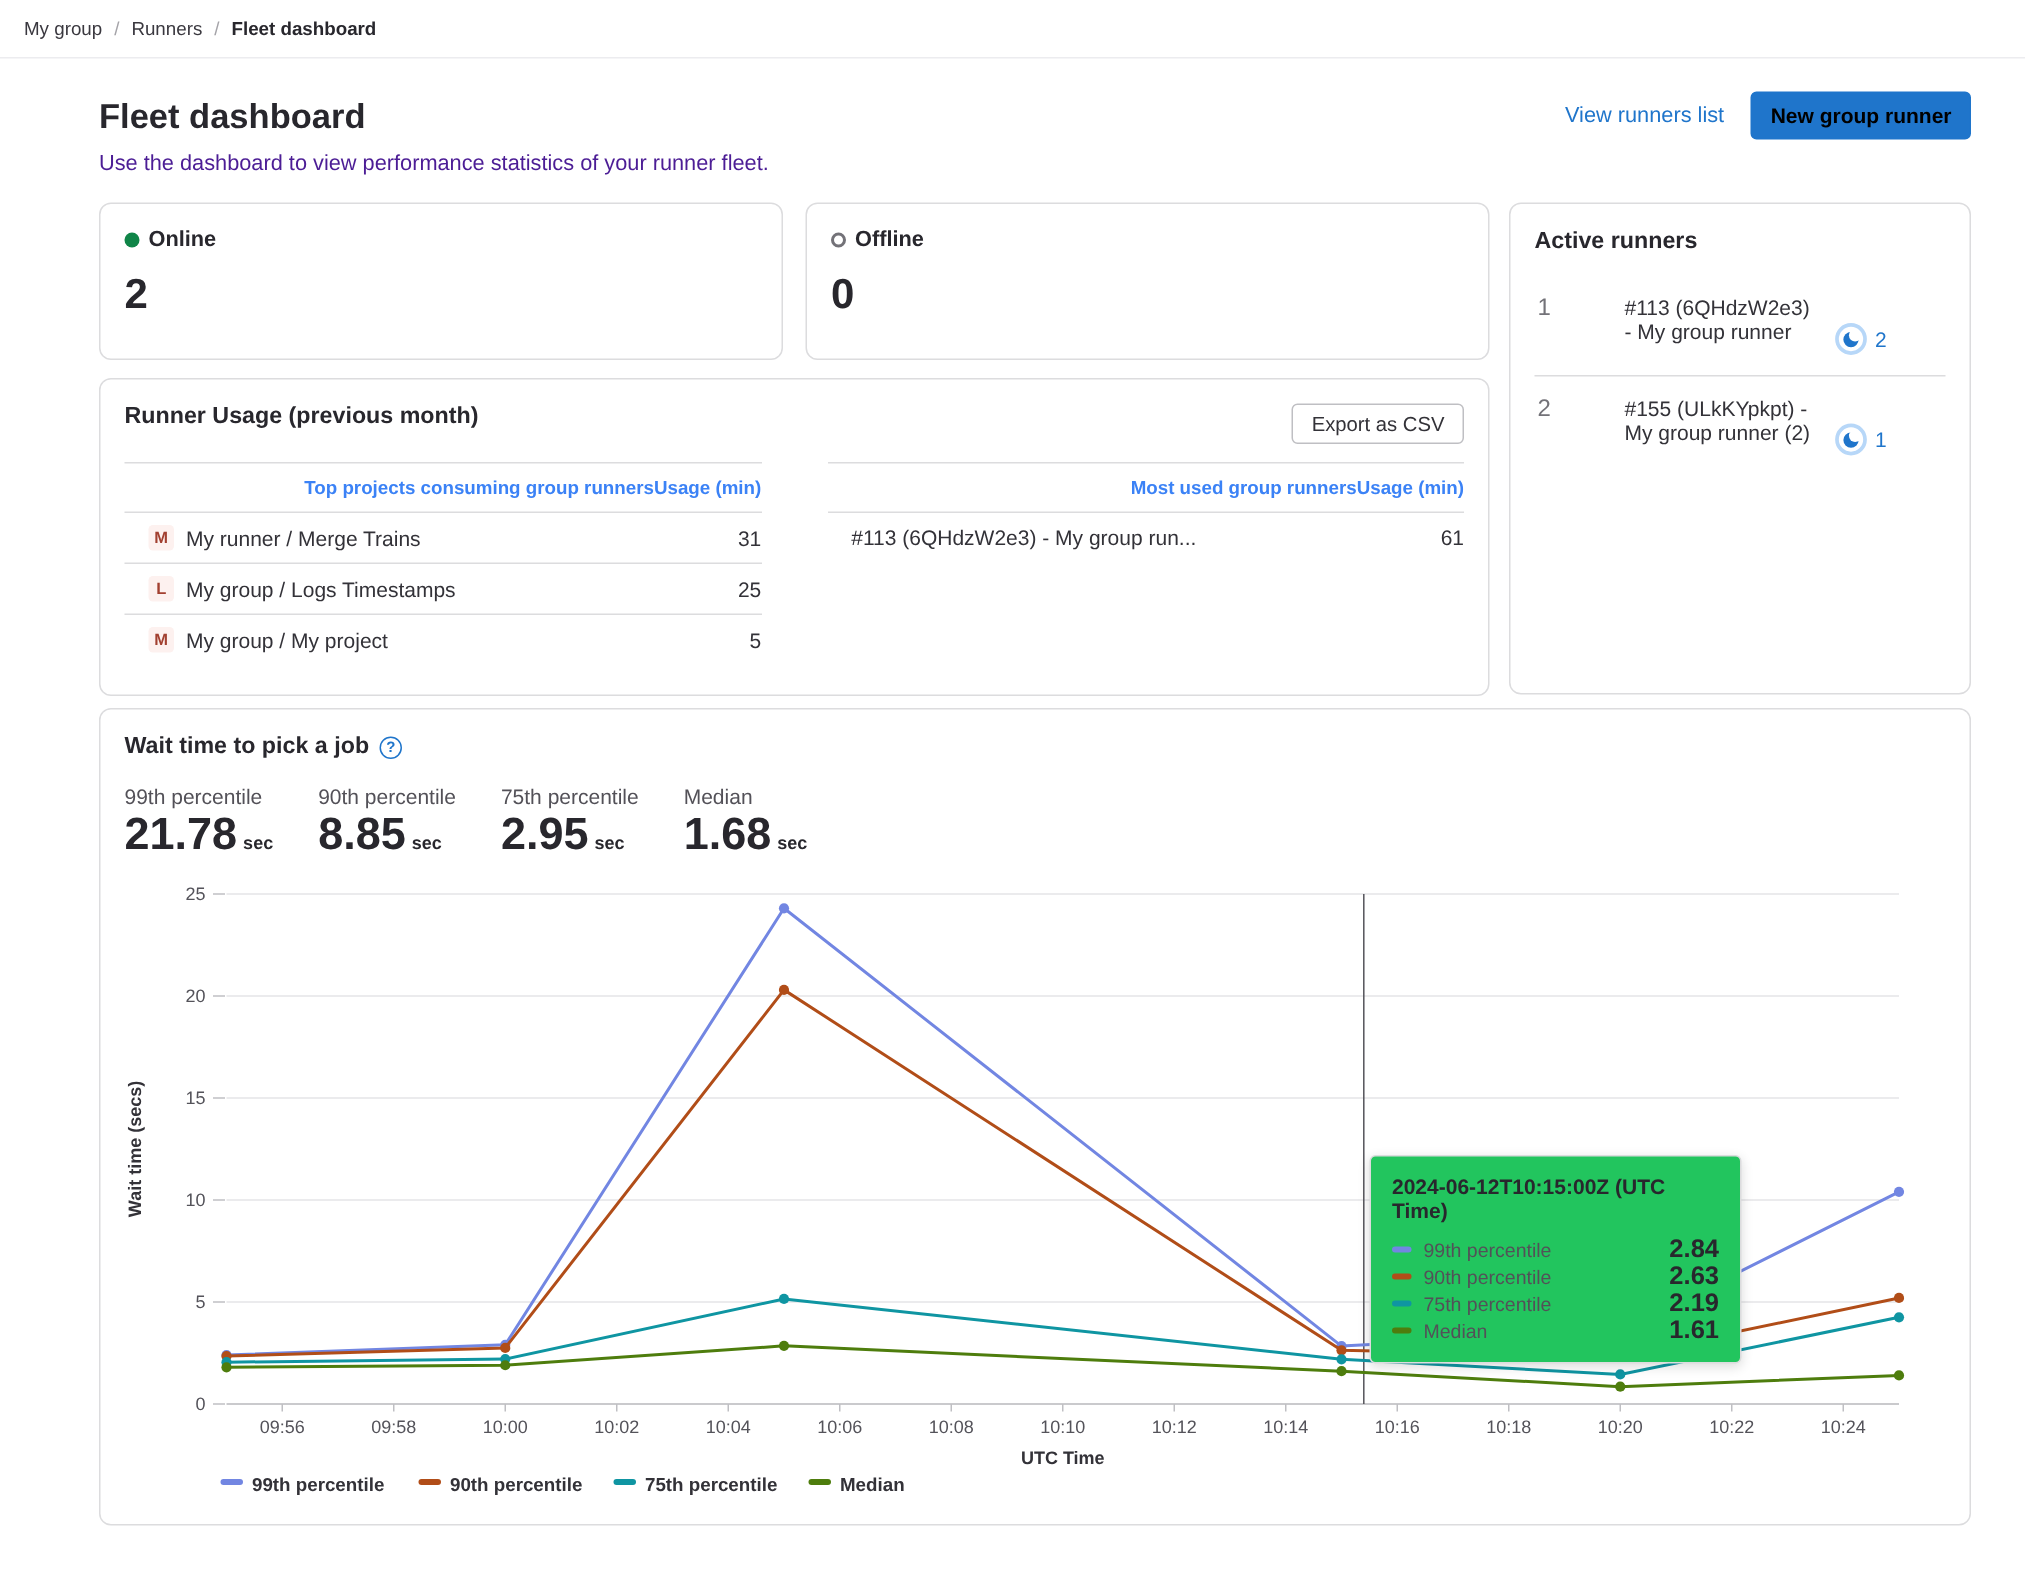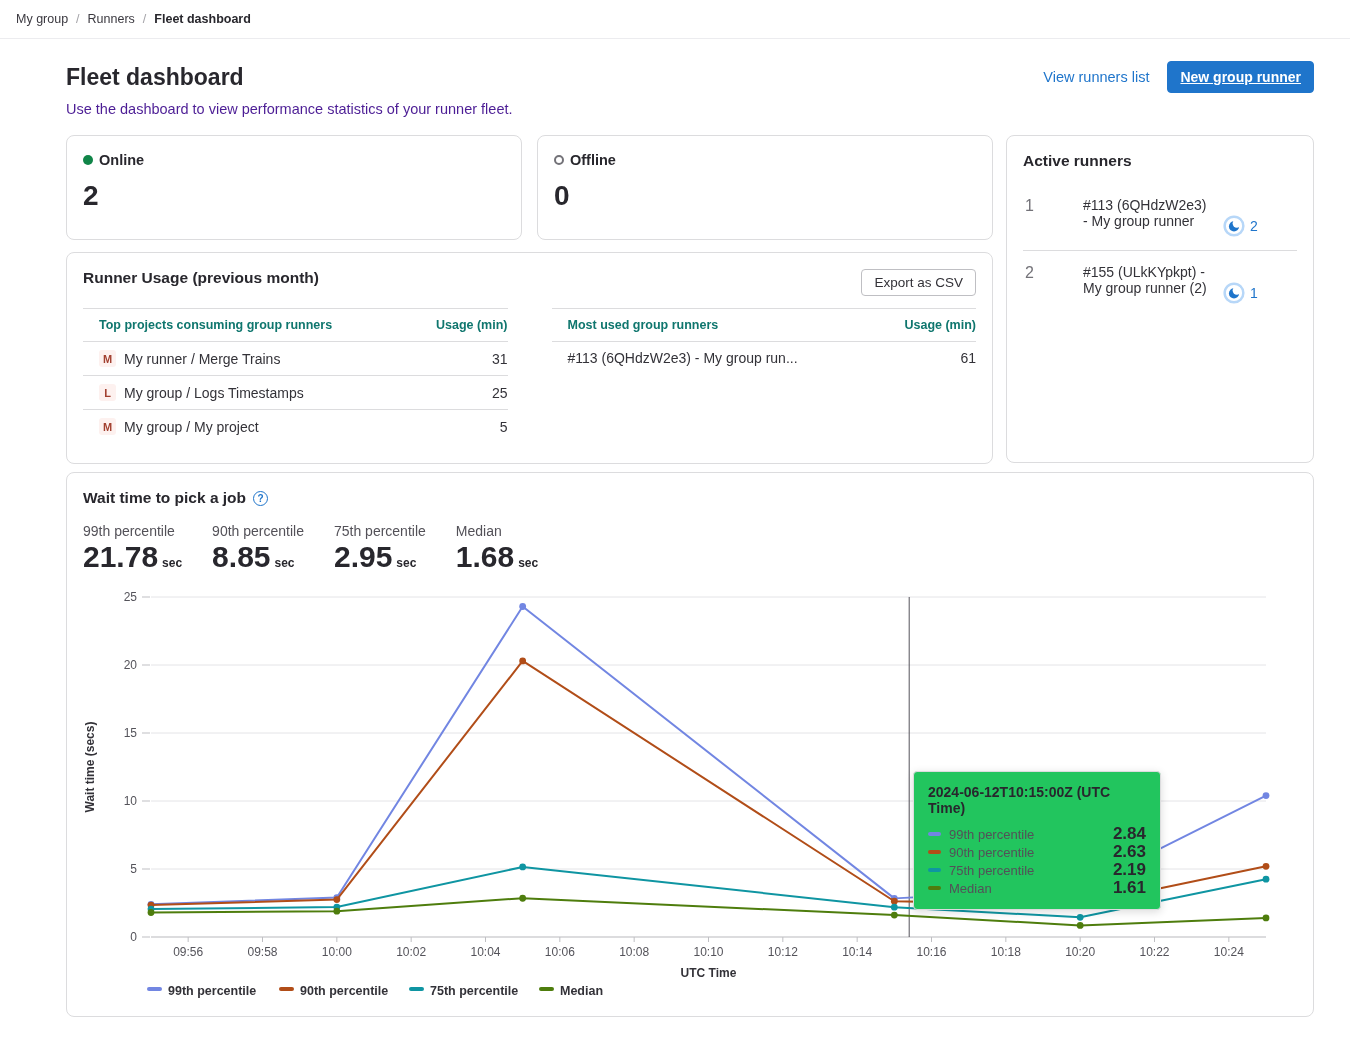--- a/index.html
+++ b/index.html
@@ -18,24 +18,23 @@
   .crumb-sep{ color:#a4a3a8; margin:0 8px; }
   .crumb-current{ font-weight:bold; color:#28272d; }
 
   
   .main{ padding:0 36px 0 66px; }
   .header-row{ margin-top:22px; display:flex; align-items:center; justify-content:space-between; }
   .page-title{ font-size:23px; font-weight:bold; color:#28272d; }
   .header-actions{ display:flex; align-items:center; gap:18px; }
   .link-btn{ color:#1f75cb; font-size:14.5px; cursor:pointer; text-decoration:none; }
   .primary-btn{
-    background:#1f75cb; color:#ffffff; border:1px solid #1f75cb; border-radius:4px;
+    background:#1f75cb; color:#000000; border:1px solid #1f75cb; border-radius:4px;
     font-size:14px; font-weight:600; padding:7px 12px; cursor:pointer;
     font-family:"Liberation Sans", sans-serif;
-    text-decoration:underline;
   }
   .page-desc{ margin-top:8px; font-size:14.5px; color:#4c1d95; }
 
   
   .content-row{ display:flex; gap:13px; margin-top:18px; }
   .left-col{ width:927px; flex:none; }
   .cards-row{ display:flex; gap:15px; }
   .panel{
     background:#fff; border:1px solid #dcdcde; border-radius:8px;
   }
@@ -62,22 +61,22 @@
 
   
   .usage-panel{ margin-top:12px; height:212px; padding:16px; }
   .usage-head{ display:flex; justify-content:space-between; align-items:flex-start; }
   .secondary-btn{
     background:#fff; border:1px solid #bfbfc3; border-radius:4px; color:#333238;
     font-size:13.5px; padding:5px 12px; cursor:pointer; font-family:"Liberation Sans", sans-serif;
   }
   .usage-tables{ display:flex; margin-top:12px; gap:44px; }
   .u-table{ flex:1; }
-  .u-head{ display:flex; justify-content:space-between; border-top:1px solid #dcdcde;
-    border-bottom:1px solid #dcdcde; padding:9px 0 9px 16px; font-size:12.5px; font-weight:bold; color:#0f766e; }
+  .u-head{ display:flex; justify-content:flex-end; border-top:1px solid #dcdcde;
+    border-bottom:1px solid #dcdcde; padding:9px 0 9px 16px; font-size:12.5px; font-weight:bold; color:#3b82f6; }
   .u-row{ display:flex; justify-content:space-between; align-items:center; padding:8px 0 8px 16px;
     border-bottom:1px solid #dcdcde; font-size:14px; }
   .u-row:last-child{ border-bottom:none; }
   .u-name{ display:flex; align-items:center; gap:8px; }
   .proj-badge{ width:17px; height:17px; border-radius:3px; background:#fdf1ef; color:#a24030;
     font-size:11px; font-weight:bold; display:inline-flex; align-items:center; justify-content:center; }
   .u-val{ color:#333238; }
 
   
   .chart-panel{ margin-top:8px; height:545px; padding:16px; }

